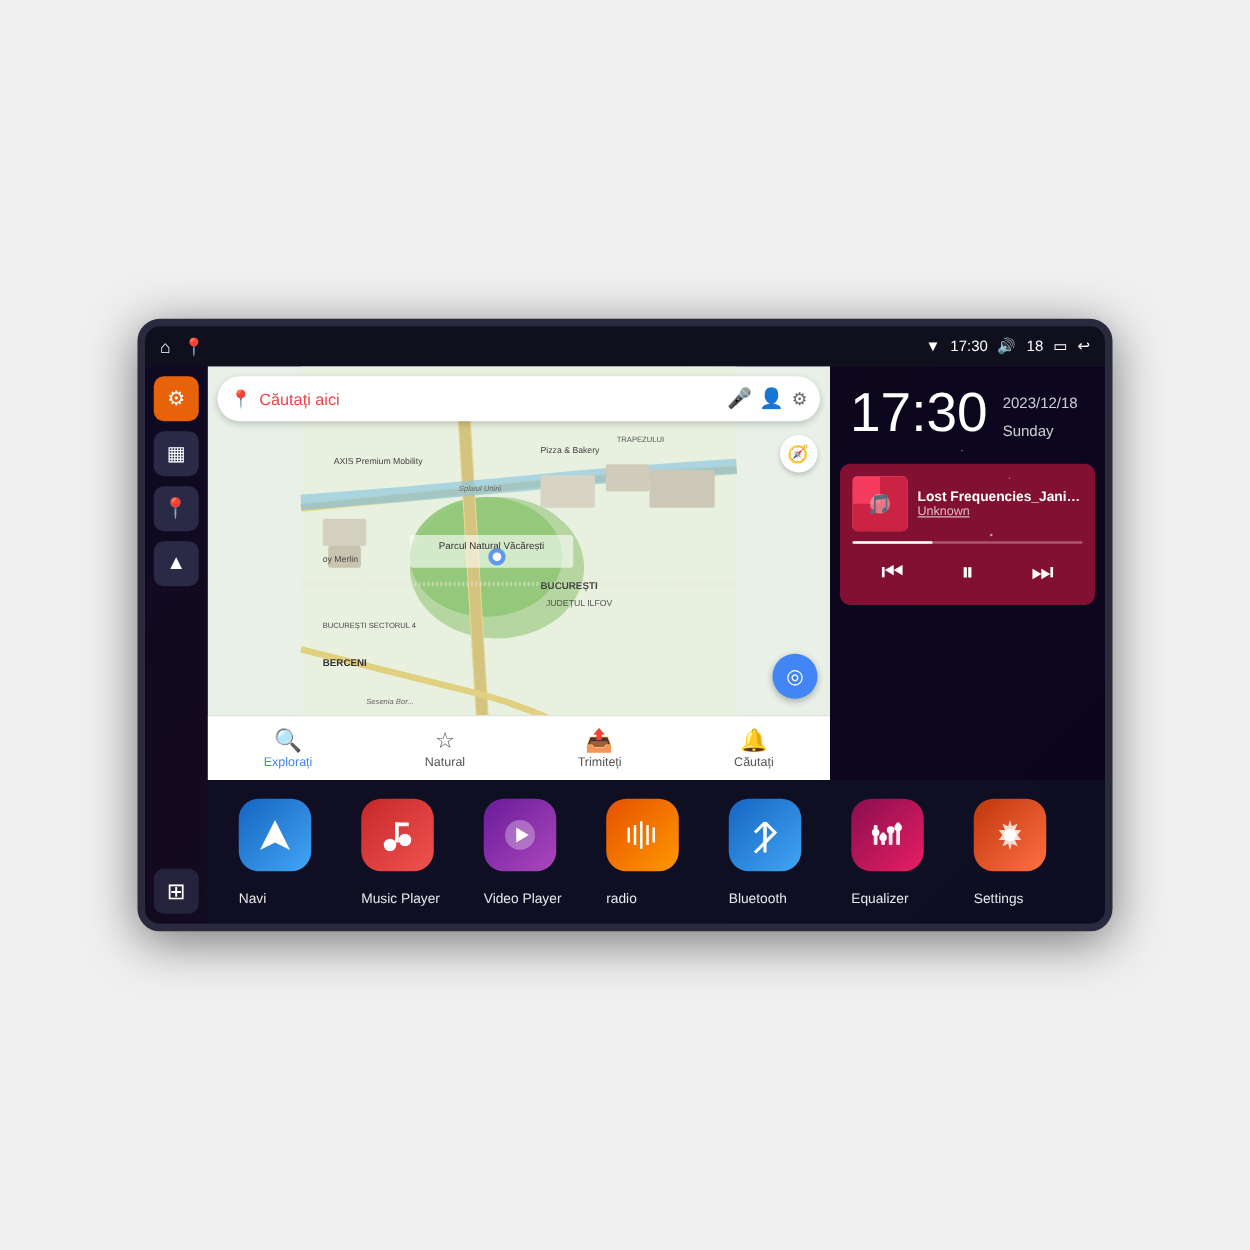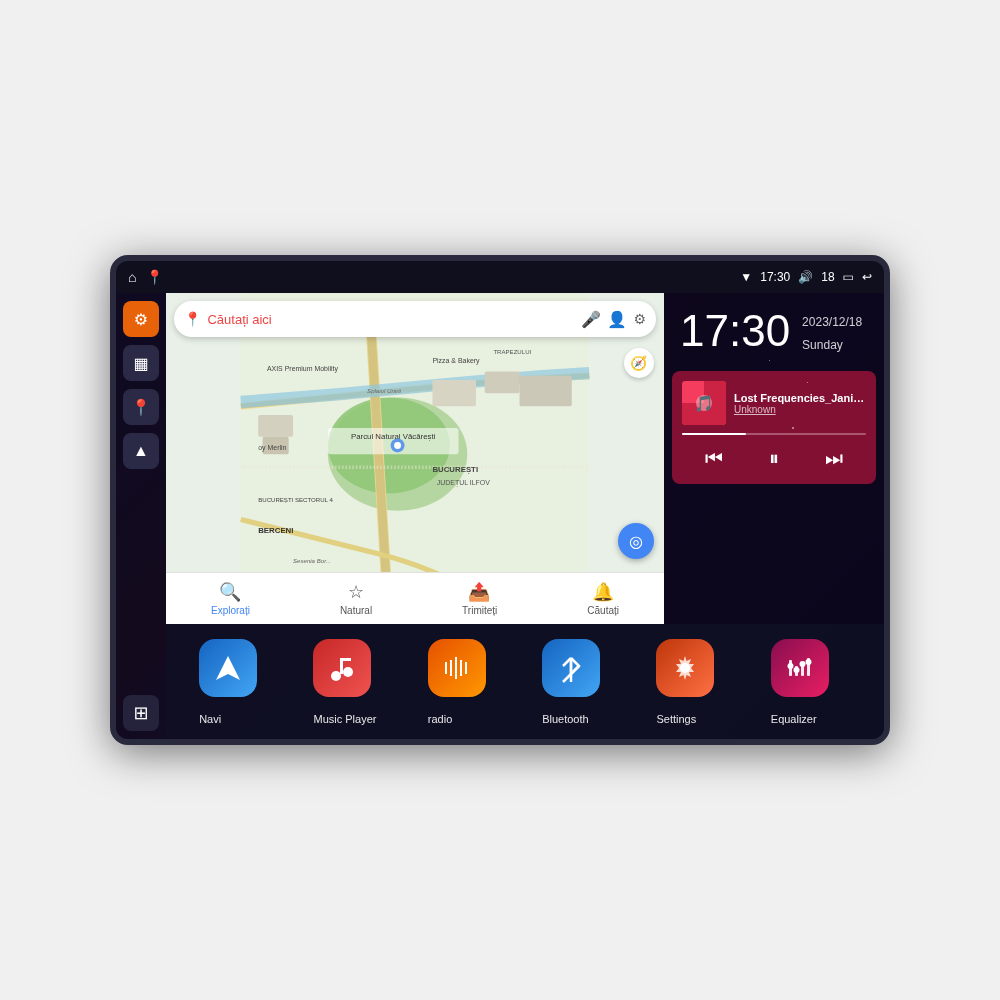--- a/index.html
+++ b/index.html
@@ -595,20 +595,29 @@
             <svg width="32" height="32" viewBox="0 0 32 32">
               <circle cx="10" cy="24" r="5" fill="white"></circle>
               <circle cx="22" cy="20" r="5" fill="white"></circle>
               <rect x="14" y="6" width="3" height="16" fill="white"></rect>
               <rect x="14" y="6" width="11" height="3" fill="white"></rect>
             </svg>
           </div>
           <span class="app-label">Music Player</span>
         </div>
 
+        <div class="app-icon-item">
+          <div class="app-icon-circle icon-video">
+            <svg width="32" height="32" viewBox="0 0 32 32">
+              <circle cx="16" cy="16" r="12" fill="rgba(255,255,255,0.3)"></circle>
+              <polygon points="13,10 13,22 23,16" fill="white"></polygon>
+            </svg>
+          </div>
+          <span class="app-label">Video Player</span>
+        </div>
 
         <div class="app-icon-item">
           <div class="app-icon-circle icon-radio">
             <svg width="32" height="32" viewBox="0 0 32 32">
               <rect x="4" y="10" width="2" height="12" fill="white"></rect>
               <rect x="9" y="8" width="2" height="16" fill="white"></rect>
               <rect x="14" y="5" width="2" height="22" fill="white"></rect>
               <rect x="19" y="8" width="2" height="16" fill="white"></rect>
               <rect x="24" y="10" width="2" height="12" fill="white"></rect>
             </svg>
@@ -620,45 +629,45 @@
           <div class="app-icon-circle icon-bt">
             <svg width="32" height="32" viewBox="0 0 32 32">
               <path d="M16 6 L24 14 L16 22 L16 6" stroke="white" stroke-width="2.5" fill="none"></path>
               <path d="M16 22 L24 14" stroke="white" stroke-width="2.5" fill="none"></path>
               <path d="M16 6 L8 14" stroke="white" stroke-width="2.5" fill="none"></path>
               <path d="M16 22 L8 30" stroke="white" stroke-width="2.5" fill="none"></path>
               <path d="M16 10 L16 30" stroke="white" stroke-width="2.5" fill="none"></path>
             </svg>
           </div>
           <span class="app-label">Bluetooth</span>
-        </div>
-
-        <div class="app-icon-item">
-          <div class="app-icon-circle icon-settings">
-            <svg width="32" height="32" viewBox="0 0 32 32">
-              <circle cx="16" cy="16" r="5" fill="white"></circle>
-              <path d="M16 4 L17.5 9 L22 7 L20 12 L25 12 L22 16 L25 20 L20 20 L22 25 L17.5 23 L16 28 L14.5 23 L10 25 L12 20 L7 20 L10 16 L7 12 L12 12 L10 7 L14.5 9 Z" fill="white" opacity="0.8"></path>
-            </svg>
-          </div>
-          <span class="app-label">Settings</span>
         </div>
 
         <div class="app-icon-item">
           <div class="app-icon-circle icon-eq">
             <svg width="32" height="32" viewBox="0 0 32 32">
               <rect x="5" y="8" width="3" height="16" rx="1" fill="white" opacity="0.9"></rect>
               <rect x="11" y="14" width="3" height="10" rx="1" fill="white" opacity="0.9"></rect>
               <rect x="17" y="10" width="3" height="14" rx="1" fill="white" opacity="0.9"></rect>
               <rect x="23" y="6" width="3" height="18" rx="1" fill="white" opacity="0.9"></rect>
               <circle cx="6.5" cy="14" r="3" fill="white"></circle>
               <circle cx="12.5" cy="18" r="3" fill="white"></circle>
               <circle cx="18.5" cy="12" r="3" fill="white"></circle>
               <circle cx="24.5" cy="10" r="3" fill="white"></circle>
             </svg>
           </div>
           <span class="app-label">Equalizer</span>
         </div>
 
+        <div class="app-icon-item">
+          <div class="app-icon-circle icon-settings">
+            <svg width="32" height="32" viewBox="0 0 32 32">
+              <circle cx="16" cy="16" r="5" fill="white"></circle>
+              <path d="M16 4 L17.5 9 L22 7 L20 12 L25 12 L22 16 L25 20 L20 20 L22 25 L17.5 23 L16 28 L14.5 23 L10 25 L12 20 L7 20 L10 16 L7 12 L12 12 L10 7 L14.5 9 Z" fill="white" opacity="0.8"></path>
+            </svg>
+          </div>
+          <span class="app-label">Settings</span>
+        </div>
+
 
       </div>
     </div>
   </div>
 </div>
 
 </body></html>

